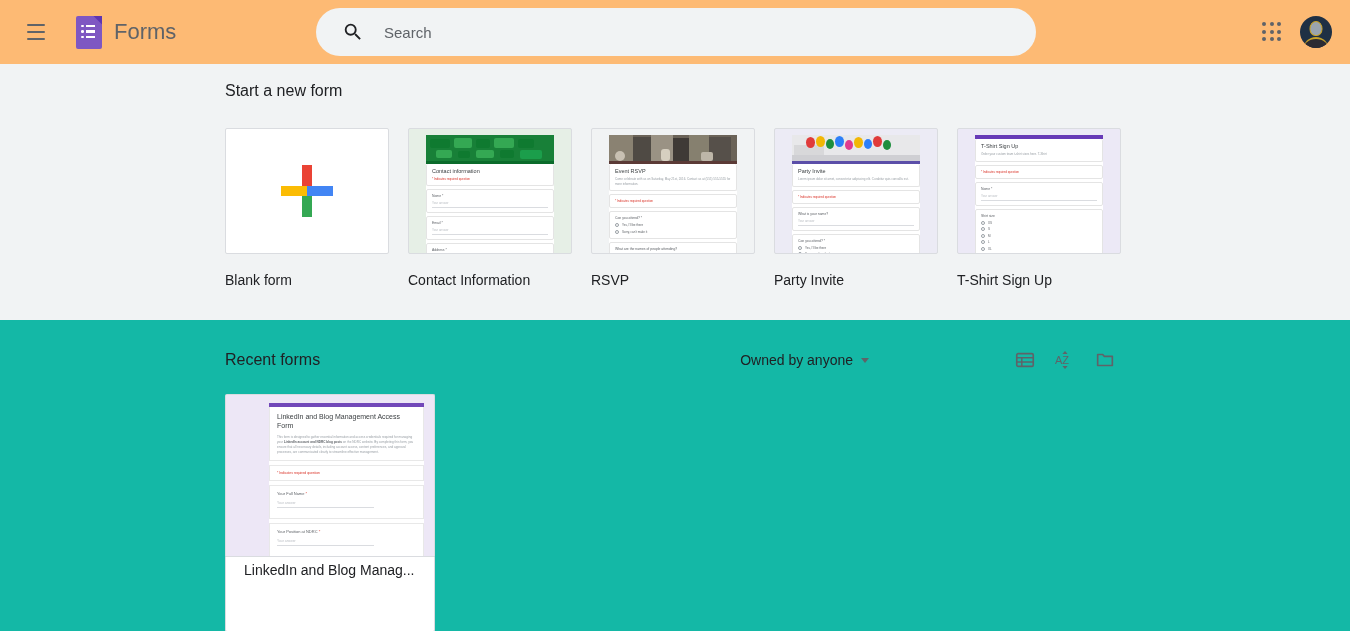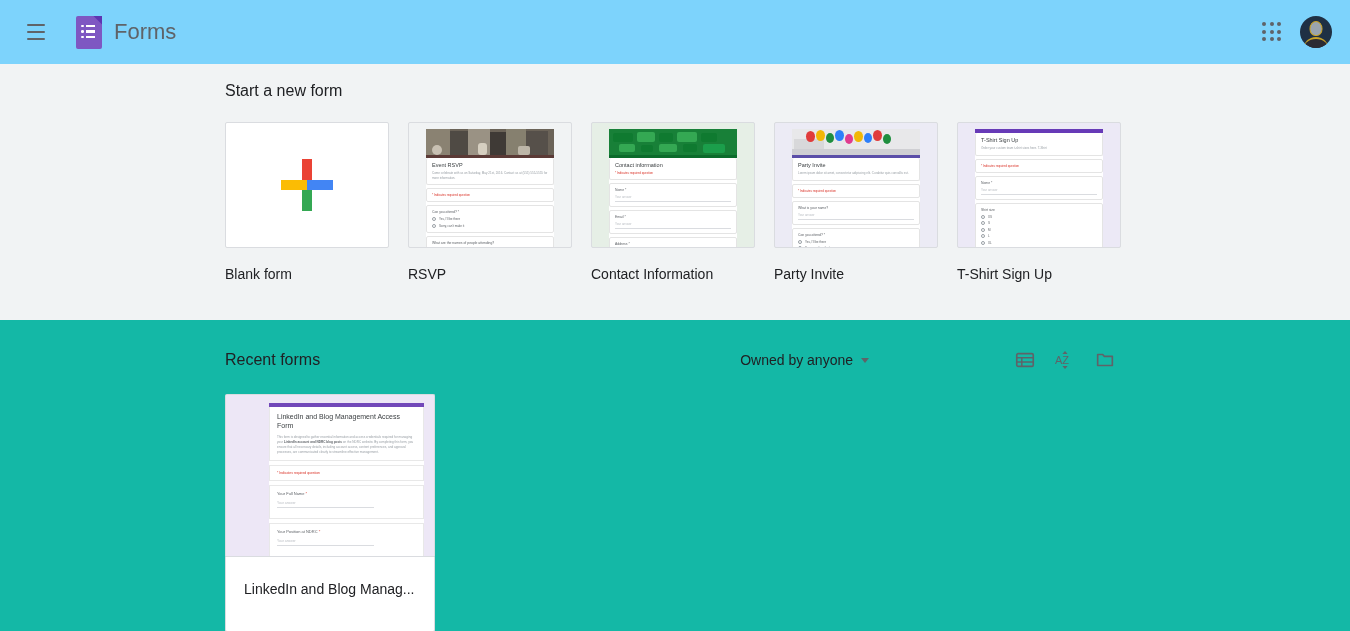--- a/index.html
+++ b/index.html
@@ -9,21 +9,21 @@
     font-family: "Liberation Sans", sans-serif;
     background: #ffffff;
     color: #202124;
     overflow: hidden;
   }
 
   
   .header {
     height: 64px; width: 100%;
     display: flex; align-items: center;
-    background: #7dd3fc;
+    background: #fdba74;
     position: relative;
   }
   .hamburger {
     width: 24px; height: 24px;
     margin-left: 24px;
     display: flex; flex-direction: column; justify-content: center; gap: 5px;
     cursor: pointer;
   }
   .hamburger span { display: block; height: 2px; width: 18px; background: #5f6368; border-radius: 1px; margin: 0 auto;}
   .forms-logo {
@@ -117,21 +117,21 @@
     display: flex; align-items: center; gap: 10px;
     font-size: 14px; color: #202124;
     padding: 6px 8px; border-radius: 4px; cursor: pointer;
   }
   .chevrons { display: flex; flex-direction: column; align-items: center; gap: 2px; }
   .chev { width: 9px; height: 9px; }
   .divider-v { width: 1px; height: 26px; background: #dadce0; margin: 0 12px; }
   .kebab { width: 24px; height: 24px; display: flex; flex-direction: column; align-items: center; justify-content: center; gap: 3px; cursor: pointer; }
   .kebab i { width: 3.5px; height: 3.5px; background: #5f6368; border-radius: 50%; display: block; }
 
-  .template-row { display: flex; gap: 19px; }
+  .template-row { display: flex; gap: 19px; margin-top: 6px; }
   .template-card { width: 164px; cursor: pointer; }
   .tmpl-thumb {
     width: 164px; height: 126px;
     border: 1px solid #dadce0;
     border-radius: 2px;
     background: #ffffff;
     overflow: hidden;
     position: relative;
   }
   .tmpl-label { margin-top: 18px; font-size: 14px; color: #202124; }
@@ -193,21 +193,21 @@
   .rp-desc b { color: #5f6368; }
   .rp-req { font-size: 3.4px; color: #d93025; }
   .rp-q { font-size: 4px; color: #5f6368; margin-bottom: 5px; }
   .rp-q .star { color: #d93025; }
   .rp-ans { font-size: 3.4px; color: #bdc1c6; border-bottom: 0.5px solid #dadce0; width: 70%; padding-bottom: 2px; }
 
   .recent-foot {
     border: 1px solid #dadce0;
     border-top: 1px solid #dadce0;
     border-radius: 0 0 2px 2px;
-    padding: 24px 14px 10px 18px;
+    padding: 5px 14px 10px 18px;
     background: #fff;
     height: 76px;
   }
   .recent-name {
     font-size: 14px; color: #202124;
     white-space: nowrap; overflow: hidden; text-overflow: ellipsis;
     margin-bottom: 10px;
   }
   .recent-meta { display: flex; align-items: center; }
   .mini-forms-icon {
@@ -245,20 +245,26 @@
         </div>
       <div class="lrow">
           <span class="dot"></span>
           <span class="bar"></span>
         </div>
     </div>
   </div>
 
   <div class="app-title">Forms</div>
 
+  <div class="search-wrap">
+    <svg class="search-icon" viewBox="0 0 24 24">
+      <path fill="#202124" d="M15.5 14h-.79l-.28-.27A6.47 6.47 0 0 0 16 9.5 6.5 6.5 0 1 0 9.5 16c1.61 0 3.09-.59 4.23-1.57l.27.28v.79l5 4.99L20.49 19l-4.99-5zm-6 0C7.01 14 5 11.99 5 9.5S7.01 5 9.5 5 14 7.01 14 9.5 11.99 14 9.5 14z"></path>
+    </svg>
+    <input class="search-input" type="text" placeholder="Search" style="">
+  </div>
 
   <div class="header-right">
     <div class="apps-grid">
       <i></i>
         <i></i>
         <i></i>
         <i></i>
         <i></i>
         <i></i>
         <i></i>
@@ -283,64 +289,20 @@
       <div class="template-card">
         <div class="tmpl-thumb">
           <div class="gplus">
             <div class="v1"></div>
               <div class="v2"></div>
               <div class="h1"></div>
               <div class="h2"></div>
           </div>
         </div>
         <div class="tmpl-label">Blank form</div>
-      </div>
-
-      <div class="template-card">
-        <div class="tmpl-thumb" style="background:#f1f3f4">
-          <div class="mini-wrap">
-            <div class="mini-page">
-              <div class="mini-banner" style="background:#6b6358">
-                <div style="position:absolute;left:0;top:0;width:24px;height:26px;background:#8a8272"></div>
-                <div style="position:absolute;left:24px;top:2px;width:18px;height:24px;background:#4f4a44"></div>
-                <div style="position:absolute;left:42px;top:0;width:22px;height:26px;background:#9a9284"></div>
-                <div style="position:absolute;left:64px;top:3px;width:16px;height:23px;background:#3f3a36"></div>
-                <div style="position:absolute;left:80px;top:0;width:20px;height:26px;background:#86806f"></div>
-                <div style="position:absolute;left:100px;top:2px;width:22px;height:24px;background:#56504a"></div>
-                <div style="position:absolute;left:6px;top:16px;width:10px;height:10px;background:#c8c0b2;border-radius:50%"></div>
-                <div style="position:absolute;left:52px;top:14px;width:9px;height:12px;background:#d6cfc0;border-radius:3px"></div>
-                <div style="position:absolute;left:92px;top:17px;width:12px;height:9px;background:#bdb6a8;border-radius:2px"></div>
-              </div>
-              <div class="mini-accent" style="background:#5b3a36"></div>
-              <div class="mini-card" style="border-top:none">
-                <div class="mini-title">Event RSVP</div>
-                <div class="mini-desc">Come celebrate with us on Saturday, May 21st, 2016. Contact us at (555) 555-5555 for more information.</div>
-              </div>
-              <div class="mini-card">
-                <div class="mini-req">* Indicates required question</div>
-              </div>
-              <div class="mini-card">
-                <div class="mini-q">Can you attend? *</div>
-                <div class="mini-opt">
-                    <span class="mini-radio"></span>
-                    <span class="mini-optlabel">Yes, I'll be there</span>
-                  </div>
-                <div class="mini-opt">
-                    <span class="mini-radio"></span>
-                    <span class="mini-optlabel">Sorry, can't make it</span>
-                  </div>
-              </div>
-              <div class="mini-card">
-                <div class="mini-q">What are the names of people attending?</div>
-                <div class="mini-ans">Your answer</div>
-              </div>
-            </div>
-          </div>
-        </div>
-        <div class="tmpl-label">RSVP</div>
       </div>
 
       <div class="template-card">
         <div class="tmpl-thumb" style="background:#e6efe6">
           <div class="mini-wrap">
             <div class="mini-page">
               <div class="mini-banner" style="background:#188038">
                 <div style="position:absolute;left:4px;top:4px;width:20px;height:9px;background:#0f7a30;border-radius:2px"></div>
                 <div style="position:absolute;left:28px;top:3px;width:18px;height:10px;background:#34a853;border-radius:2px"></div>
                 <div style="position:absolute;left:50px;top:4px;width:14px;height:9px;background:#0f7a30;border-radius:2px"></div>
@@ -366,20 +328,64 @@
                 <div class="mini-ans">Your answer</div>
               </div>
               <div class="mini-card">
                 <div class="mini-q">Address *</div>
 
               </div>
             </div>
           </div>
         </div>
         <div class="tmpl-label">Contact Information</div>
+      </div>
+
+      <div class="template-card">
+        <div class="tmpl-thumb" style="background:#f1f3f4">
+          <div class="mini-wrap">
+            <div class="mini-page">
+              <div class="mini-banner" style="background:#6b6358">
+                <div style="position:absolute;left:0;top:0;width:24px;height:26px;background:#8a8272"></div>
+                <div style="position:absolute;left:24px;top:2px;width:18px;height:24px;background:#4f4a44"></div>
+                <div style="position:absolute;left:42px;top:0;width:22px;height:26px;background:#9a9284"></div>
+                <div style="position:absolute;left:64px;top:3px;width:16px;height:23px;background:#3f3a36"></div>
+                <div style="position:absolute;left:80px;top:0;width:20px;height:26px;background:#86806f"></div>
+                <div style="position:absolute;left:100px;top:2px;width:22px;height:24px;background:#56504a"></div>
+                <div style="position:absolute;left:6px;top:16px;width:10px;height:10px;background:#c8c0b2;border-radius:50%"></div>
+                <div style="position:absolute;left:52px;top:14px;width:9px;height:12px;background:#d6cfc0;border-radius:3px"></div>
+                <div style="position:absolute;left:92px;top:17px;width:12px;height:9px;background:#bdb6a8;border-radius:2px"></div>
+              </div>
+              <div class="mini-accent" style="background:#5b3a36"></div>
+              <div class="mini-card" style="border-top:none">
+                <div class="mini-title">Event RSVP</div>
+                <div class="mini-desc">Come celebrate with us on Saturday, May 21st, 2016. Contact us at (555) 555-5555 for more information.</div>
+              </div>
+              <div class="mini-card">
+                <div class="mini-req">* Indicates required question</div>
+              </div>
+              <div class="mini-card">
+                <div class="mini-q">Can you attend? *</div>
+                <div class="mini-opt">
+                    <span class="mini-radio"></span>
+                    <span class="mini-optlabel">Yes, I'll be there</span>
+                  </div>
+                <div class="mini-opt">
+                    <span class="mini-radio"></span>
+                    <span class="mini-optlabel">Sorry, can't make it</span>
+                  </div>
+              </div>
+              <div class="mini-card">
+                <div class="mini-q">What are the names of people attending?</div>
+                <div class="mini-ans">Your answer</div>
+              </div>
+            </div>
+          </div>
+        </div>
+        <div class="tmpl-label">RSVP</div>
       </div>
 
       <div class="template-card">
         <div class="tmpl-thumb" style="background:#ecebf5">
           <div class="mini-wrap">
             <div class="mini-page">
               <div class="mini-banner" style="background:#e8e8ea">
                 <div style="position:absolute;left:2px;top:10px;width:30px;height:10px;background:#d8d8da"></div>
                 <div style="position:absolute;left:14px;top:2px;width:9px;height:11px;background:#e03b3b;border-radius:50%"></div>
                 <div style="position:absolute;left:24px;top:1px;width:9px;height:11px;background:#f2b705;border-radius:50%"></div>

